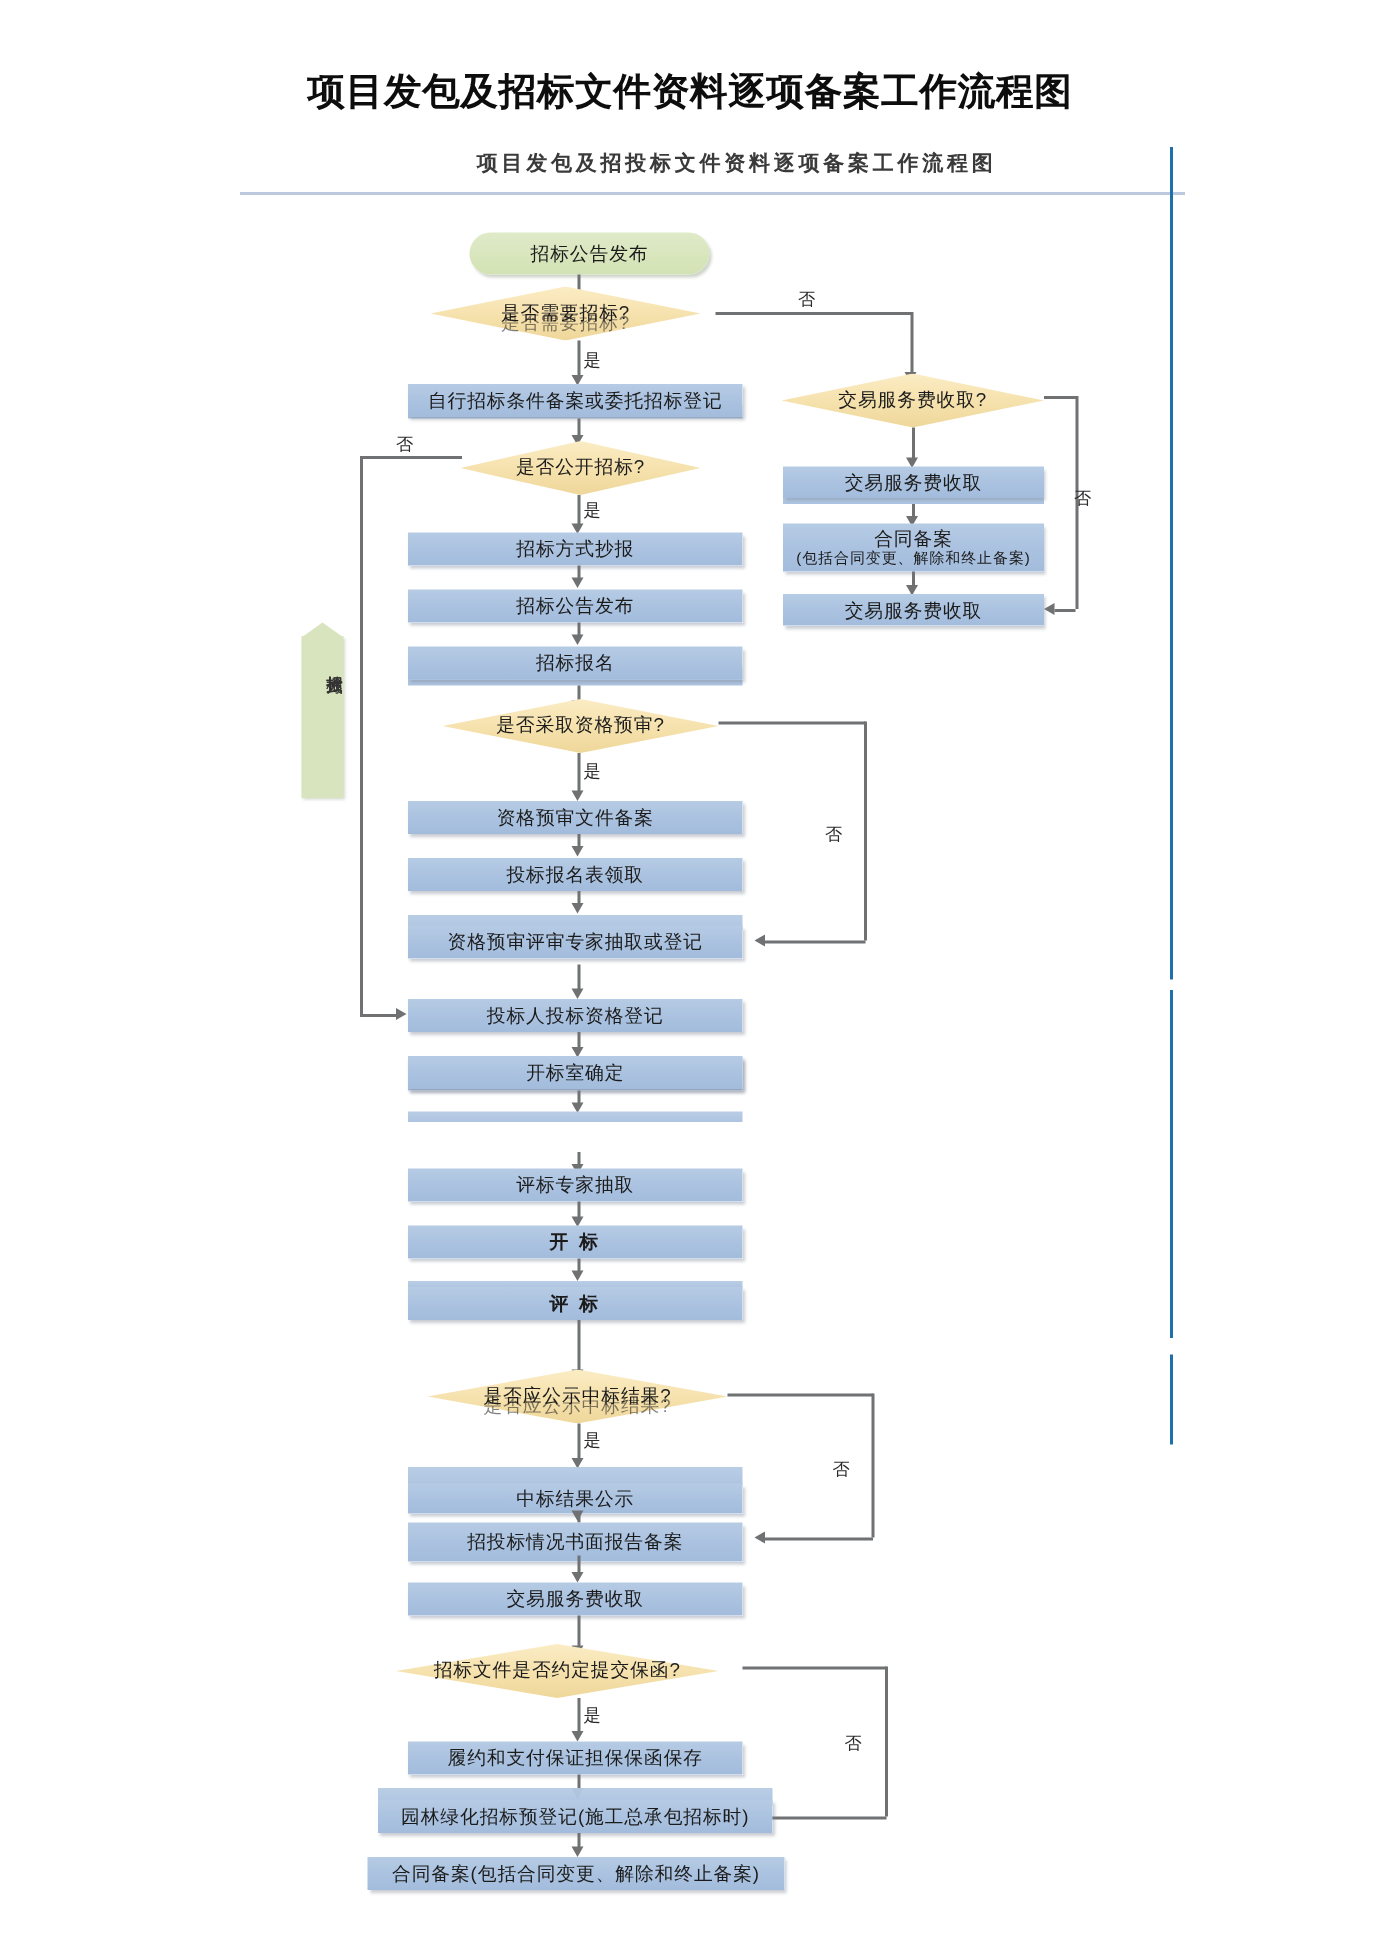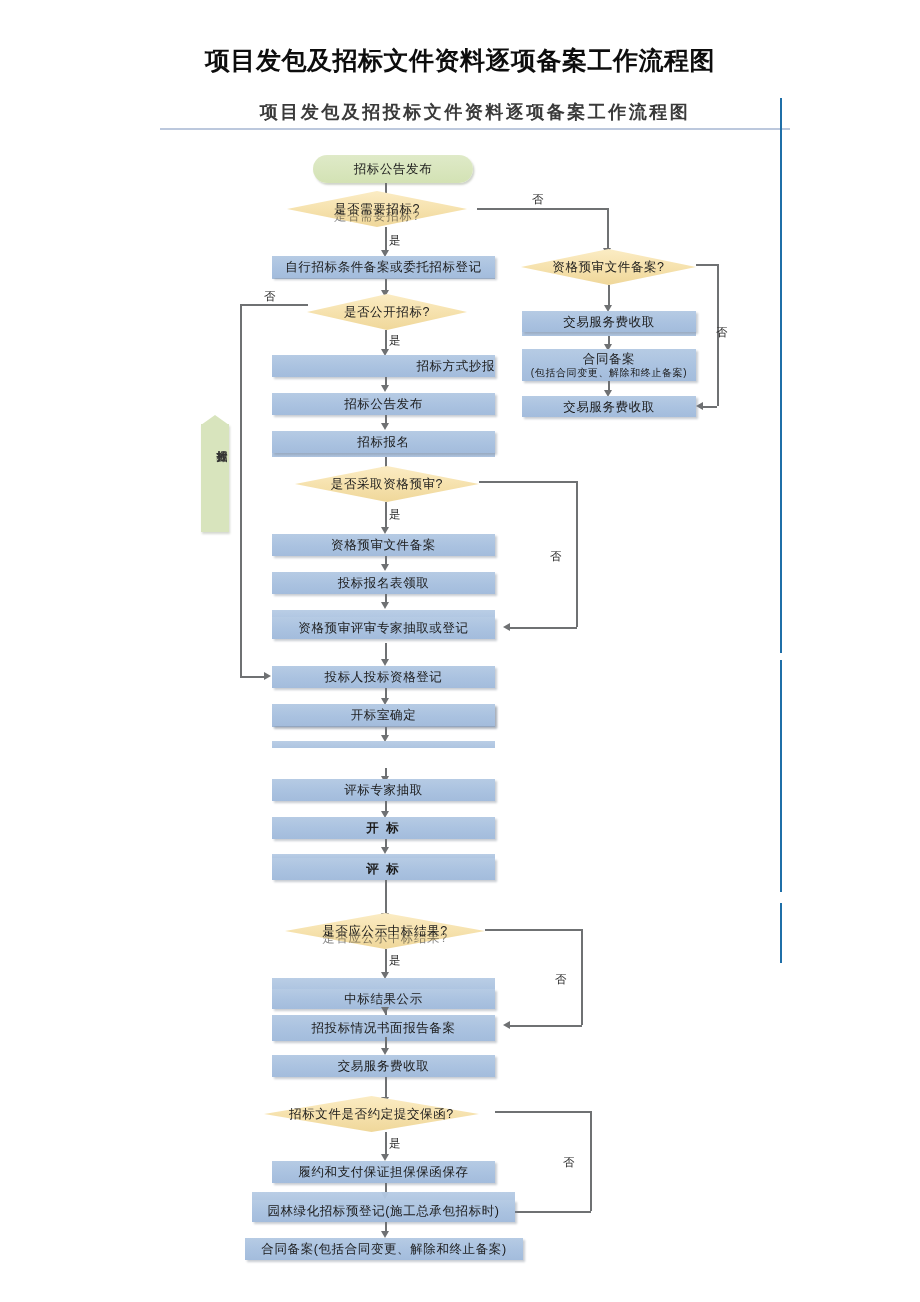--- a/index.html
+++ b/index.html
@@ -6,23 +6,23 @@
   body{width:920px;height:1302px;position:relative;overflow:hidden;
        font-family:"Liberation Sans","DejaVu Sans",sans-serif;color:#1a1a1a;}
 
   
   #main-title{
     position:absolute;left:0;top:44px;width:920px;text-align:center;
     font-family:"Liberation Serif","DejaVu Serif",serif;
     font-size:25px;font-weight:700;letter-spacing:.5px;color:#0d0d0d;
   }
   #sub-title{
-    position:absolute;left:160px;top:100px;width:630px;text-align:center;
+    position:absolute;left:176px;top:100px;width:630px;text-align:center;
     font-family:"Liberation Sans","DejaVu Sans",sans-serif;
-    font-size:18px;font-weight:700;letter-spacing:2.5px;color:#3a3a3a;
+    font-size:14px;font-weight:700;letter-spacing:2.5px;color:#3a3a3a;
   }
   #title-rule{
     position:absolute;left:160px;top:128px;width:630px;height:2px;
     background:#bcc8dd;
   }
 
   
   .frame-line{position:absolute;width:2px;background:#1f6fa8;}
 
   
@@ -155,21 +155,21 @@
 
 <div class="ln lnv" style="left:385px;top:330px;height:21px;"></div>
 <div class="arr-d" style="left:381px;top:349px;"></div>
 <div class="lbl" style="left:389px;top:333px;">是</div>
 
 <div class="uparrow" style="left:201px;top:424px;width:28px;height:108px;">
   <div class="tip"></div>
   <div class="vtext">招标方式抄报</div>
 </div>
 
-<div class="node proc" style="left:272px;top:355px;width:223px;height:22px;justify-content:flex-end;">
+<div class="node proc" style="left:272px;top:355px;width:223px;height:22px;">
   <span>招标方式抄报</span>
 </div>
 <div class="ln lnv" style="left:385px;top:377px;height:10px;"></div>
 <div class="arr-d" style="left:381px;top:385px;"></div>
 
 <div class="node proc" style="left:272px;top:393px;width:223px;height:22px;">
   <span>招标公告发布</span>
 </div>
 <div class="ln lnv" style="left:385px;top:415px;height:10px;"></div>
 <div class="arr-d" style="left:381px;top:423px;"></div>
@@ -315,21 +315,21 @@
 </div>
 <div class="ln lnv" style="left:385px;top:1222px;height:12px;"></div>
 <div class="arr-d" style="left:381px;top:1231px;"></div>
 
 <div class="node proc" style="left:245px;top:1238px;width:278px;height:22px;">
   <span>合同备案(包括合同变更、解除和终止备案)</span>
 </div>
 
 <div class="dia" style="left:521px;top:249px;width:175px;height:36px;">
   <div class="shape"></div>
-  <div class="txt">资格预审文件备案?</div>
+  <div class="txt">交易服务费收取?</div>
 </div>
 
 <div class="ln lnh" style="left:696px;top:264px;width:22px;"></div>
 <div class="ln lnv" style="left:717px;top:264px;height:142px;"></div>
 <div class="ln lnh" style="left:703px;top:406px;width:14px;"></div>
 <div class="arr-l" style="left:696px;top:402px;"></div>
 <div class="lbl" style="left:716px;top:325px;">否</div>
 
 <div class="ln lnv" style="left:608px;top:285px;height:22px;"></div>
 <div class="arr-d" style="left:604px;top:305px;"></div>

